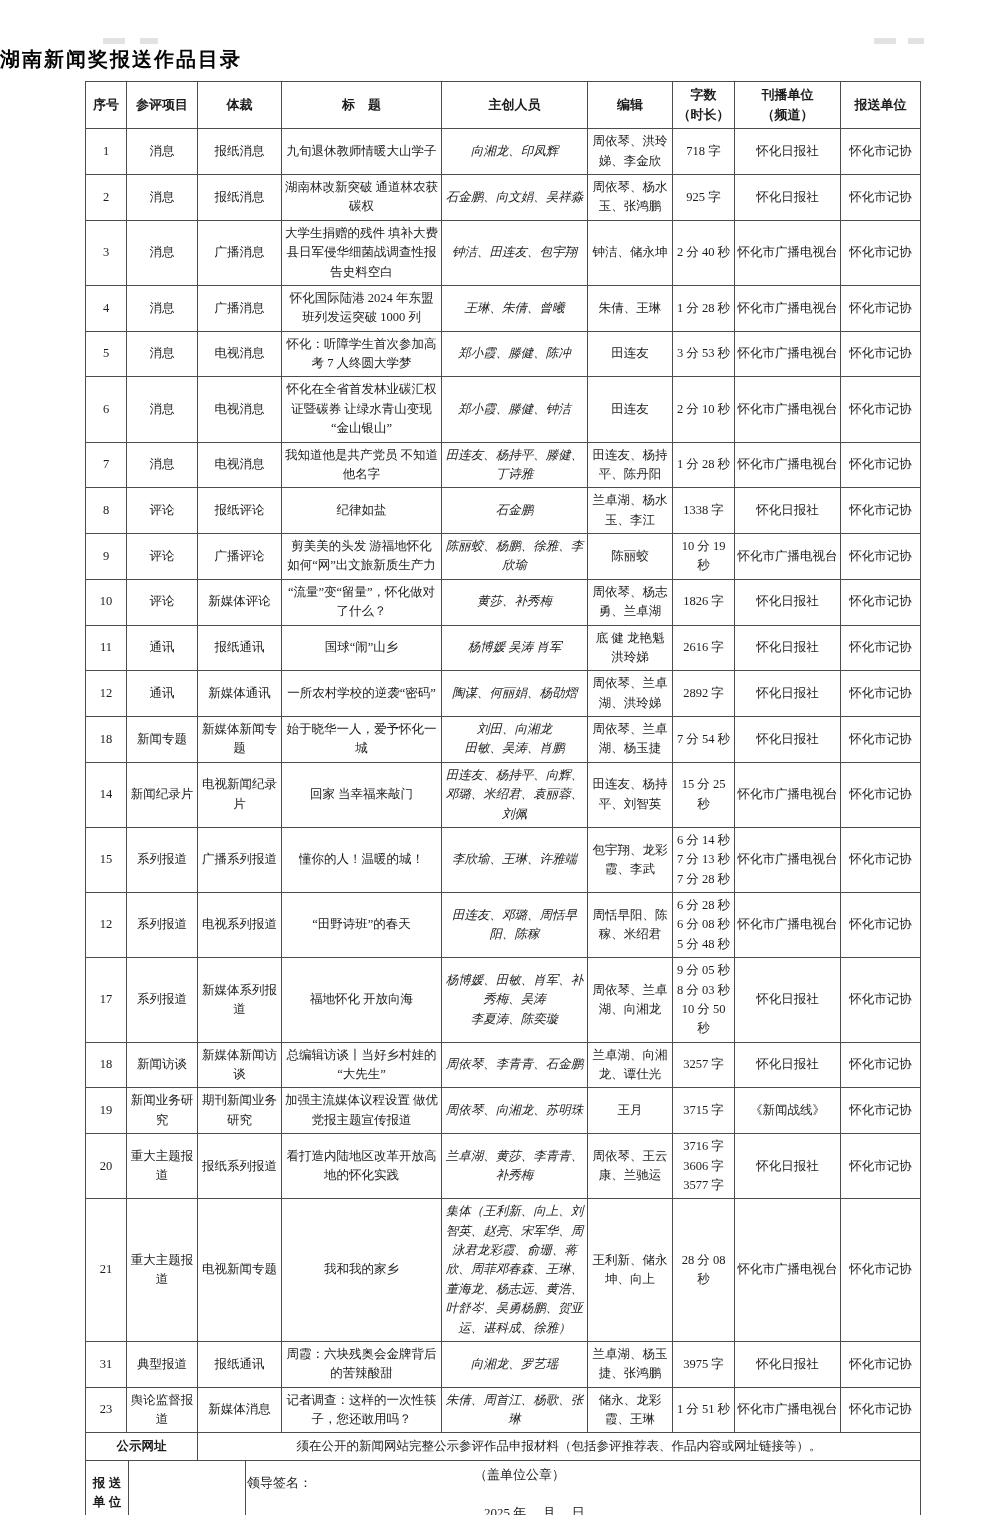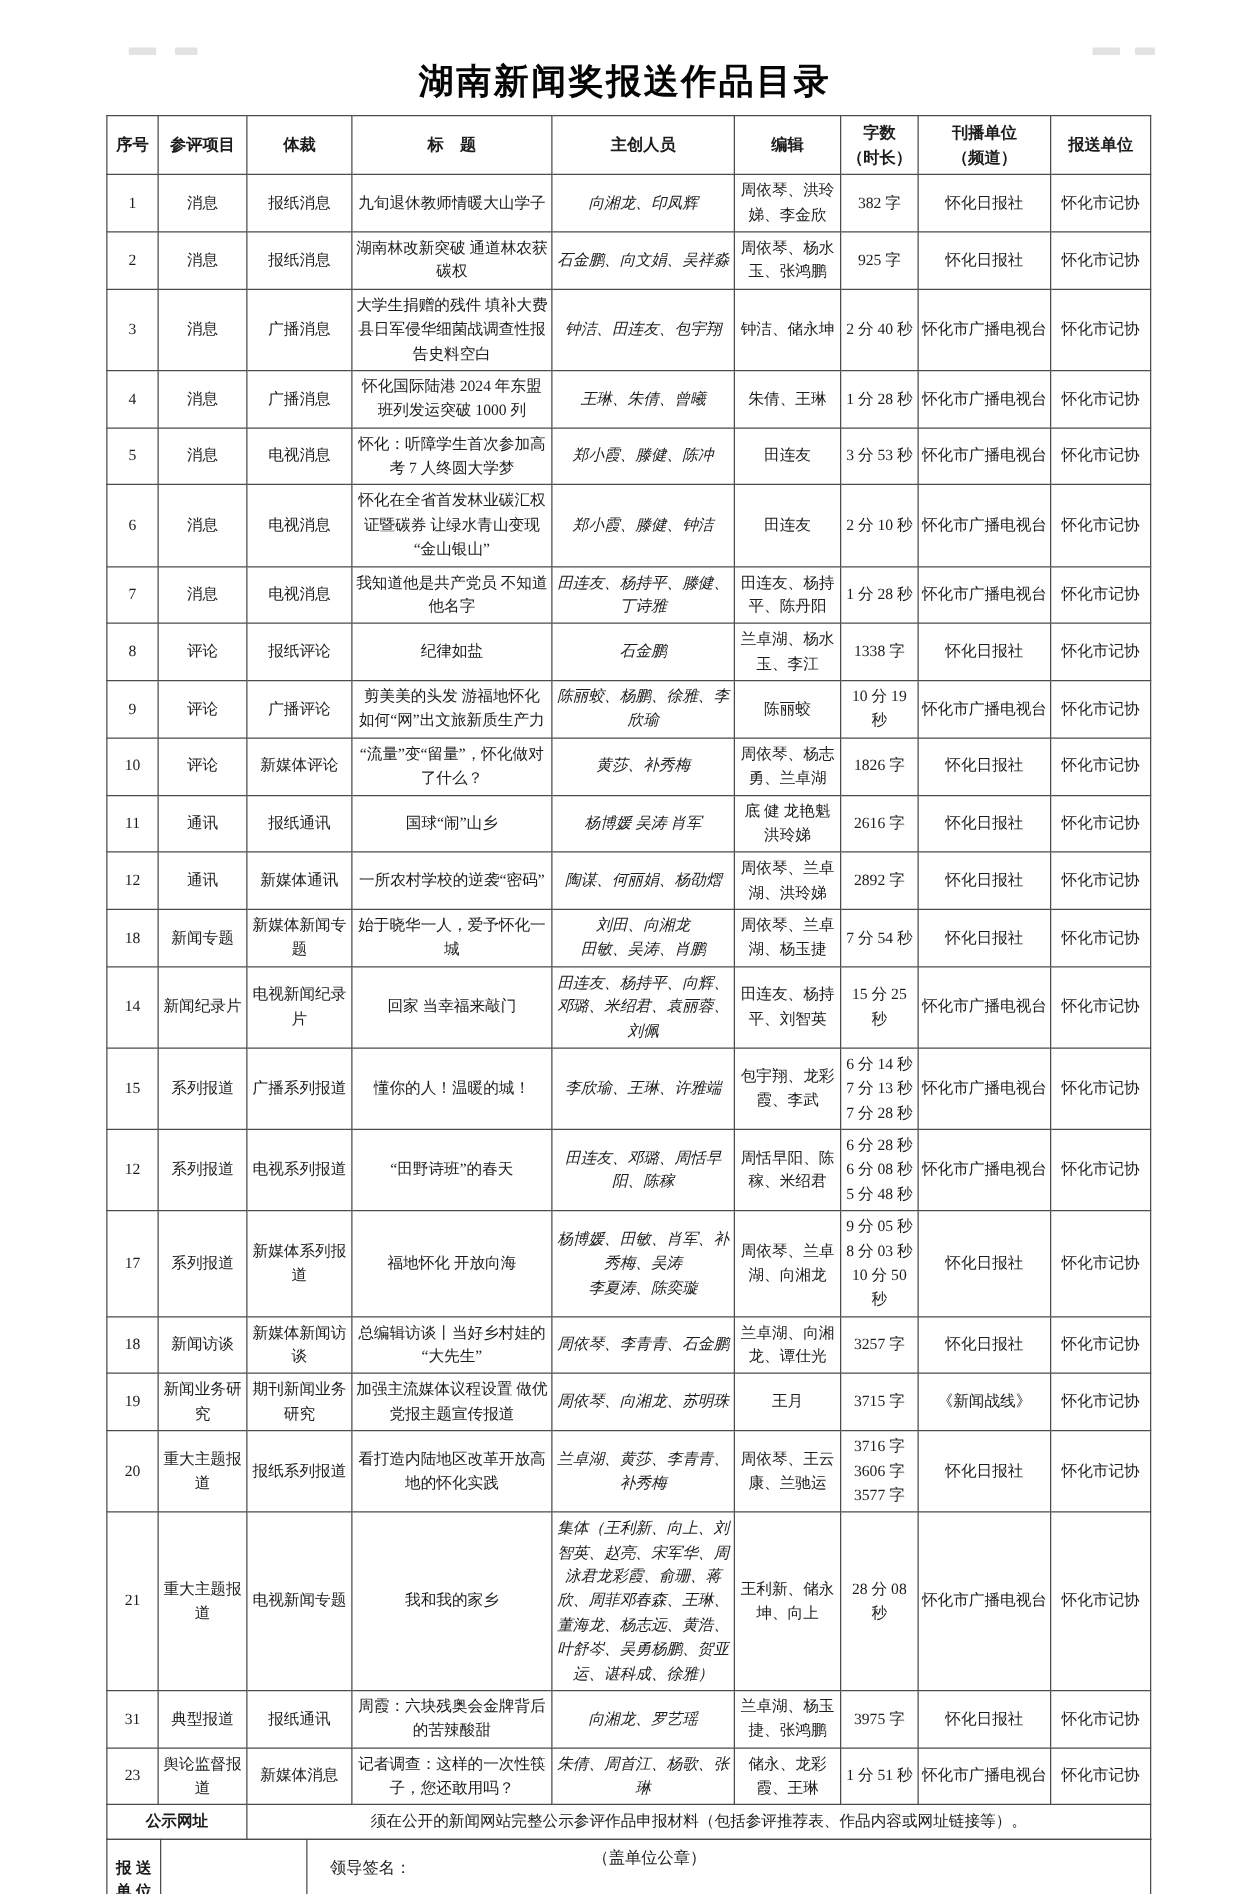--- a/index.html
+++ b/index.html
@@ -3,23 +3,23 @@
 <meta charset="utf-8">
 <style>
   html,body{margin:0;padding:0;background:#ffffff;}
   .doc{
     width:1000px;min-height:1515px;background:#fff;position:relative;
     font-family:"Liberation Serif","DejaVu Serif",serif;color:#1c1c1c;
     overflow:hidden;
   }
   .smudge{position:absolute;height:6px;background:#e2e2e2;border-radius:1px;}
   h1.title{
-    margin:0;padding:46px 0 8px 0;text-align:center;
+    margin:0;padding:46px 0 8px 0;text-align:left;
     font-family:"Liberation Sans","DejaVu Sans",sans-serif;
-    font-size:28px;font-weight:700;letter-spacing:2px;color:#050505;
+    font-size:20px;font-weight:700;letter-spacing:2px;color:#050505;
   }
   table.grid{
     border-collapse:collapse;table-layout:fixed;
     margin-left:85px;width:835px;
   }
   table.grid td,table.grid th{
     border:1px solid #4c4c4c;
     text-align:center;vertical-align:middle;
     padding:3px 2px;
     font-size:12.5px;line-height:1.55;
@@ -35,21 +35,21 @@
   td.cell-creators{padding:3px 3px;font-style:italic;}
   .lbl{
     font-family:Liberation Sans, sans-serif;
     font-weight:700;
   }
   td.left{text-align:left;padding-left:10px;}
   tr.url-row td{height:28px;}
   
   table.opinion td{height:62px;}
   td.opinion-content{position:relative;text-align:left;}
-  .sign-label{position:absolute;left:18px;top:12px;font-size:13px;}
+  .sign-label{position:absolute;left:1px;top:12px;font-size:13px;}
   .seal-label{position:absolute;left:228px;top:4px;font-size:13px;}
   .date-label{position:absolute;left:238px;top:42px;font-size:13px;}
   .stack{margin-top:-1px;}
 </style>
 </head>
 <body>
 
 <div class="doc">
 
   <div class="smudge" style="left:103px;top:38px;width:22px;"></div>
@@ -87,21 +87,21 @@
       </tr>
     </thead>
     <tbody id="works-tbody">
         <tr>
           <td class="cell-no">1</td>
           <td class="cell-category">消息</td>
           <td class="cell-genre">报纸消息</td>
           <td class="cell-title">九旬退休教师情暖大山学子</td>
           <td class="cell-creators">向湘龙、印凤辉</td>
           <td class="cell-editors">周依琴、洪玲娣、李金欣</td>
-          <td class="cell-duration">382 字</td>
+          <td class="cell-duration">718 字</td>
           <td class="cell-outlet">怀化日报社</td>
           <td class="cell-submitter">怀化市记协</td>
         </tr>
         <tr>
           <td class="cell-no">2</td>
           <td class="cell-category">消息</td>
           <td class="cell-genre">报纸消息</td>
           <td class="cell-title">湖南林改新突破  通道林农获碳权</td>
           <td class="cell-creators">石金鹏、向文娟、吴祥淼</td>
           <td class="cell-editors">周依琴、杨水玉、张鸿鹏</td>

